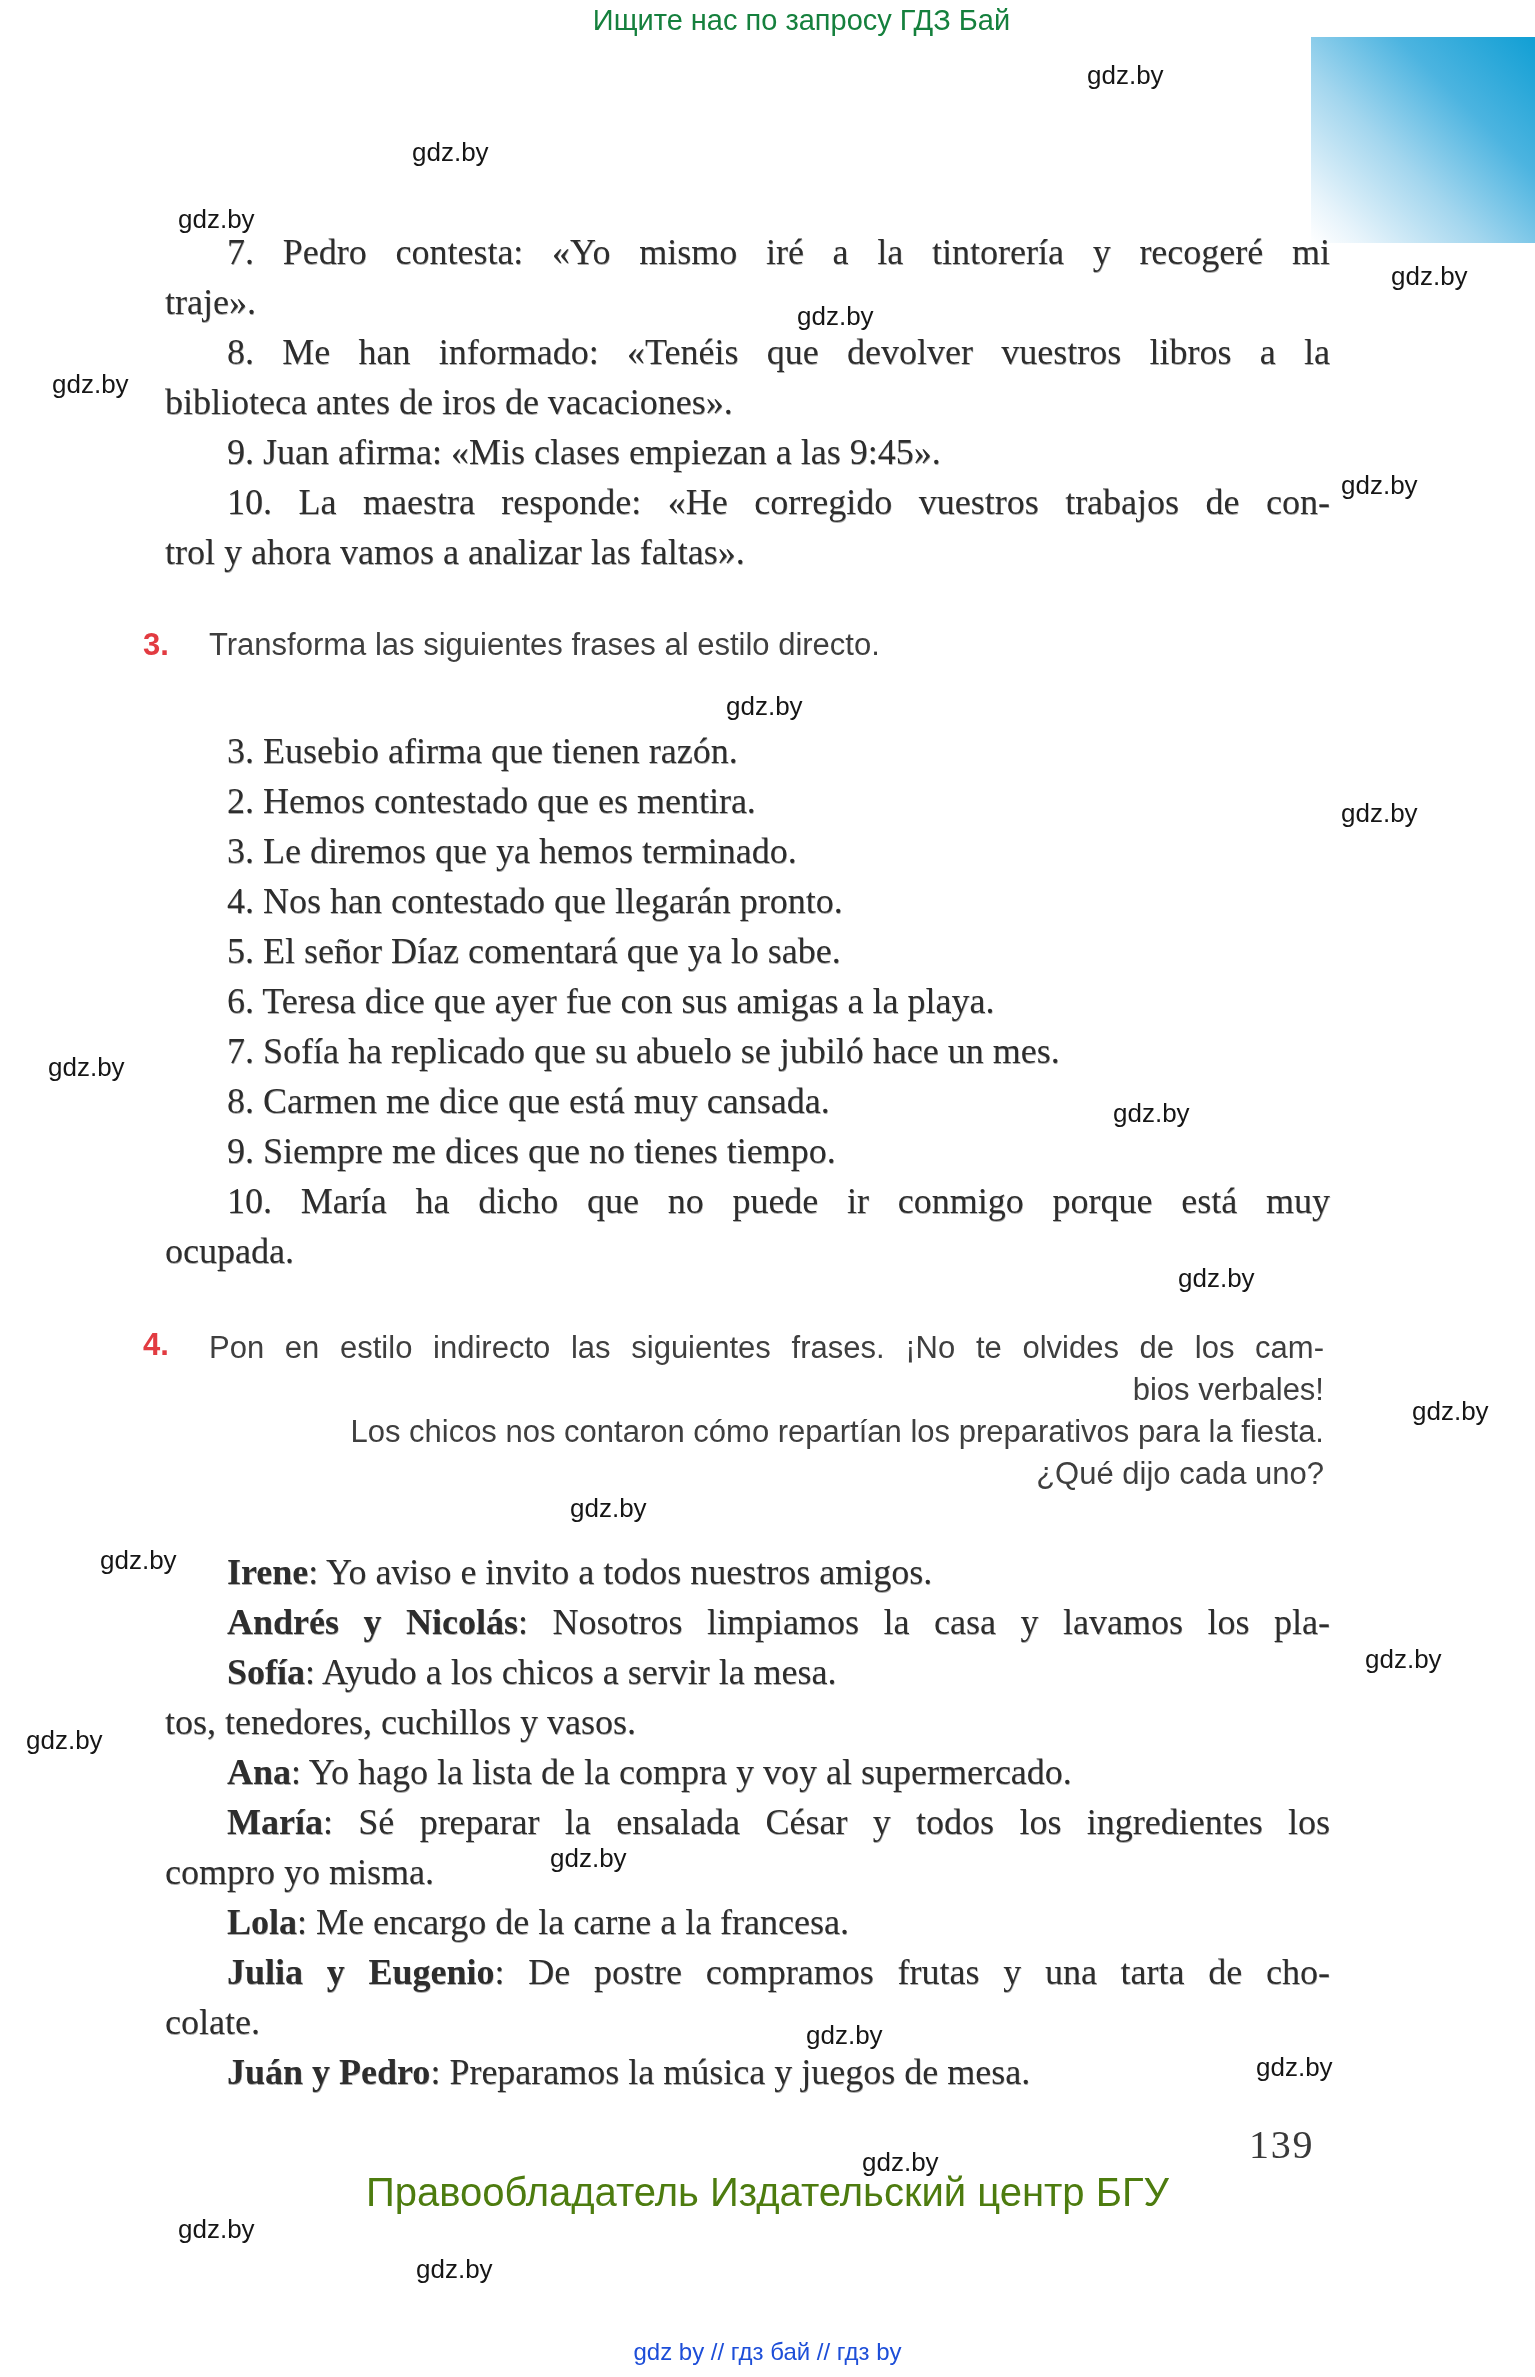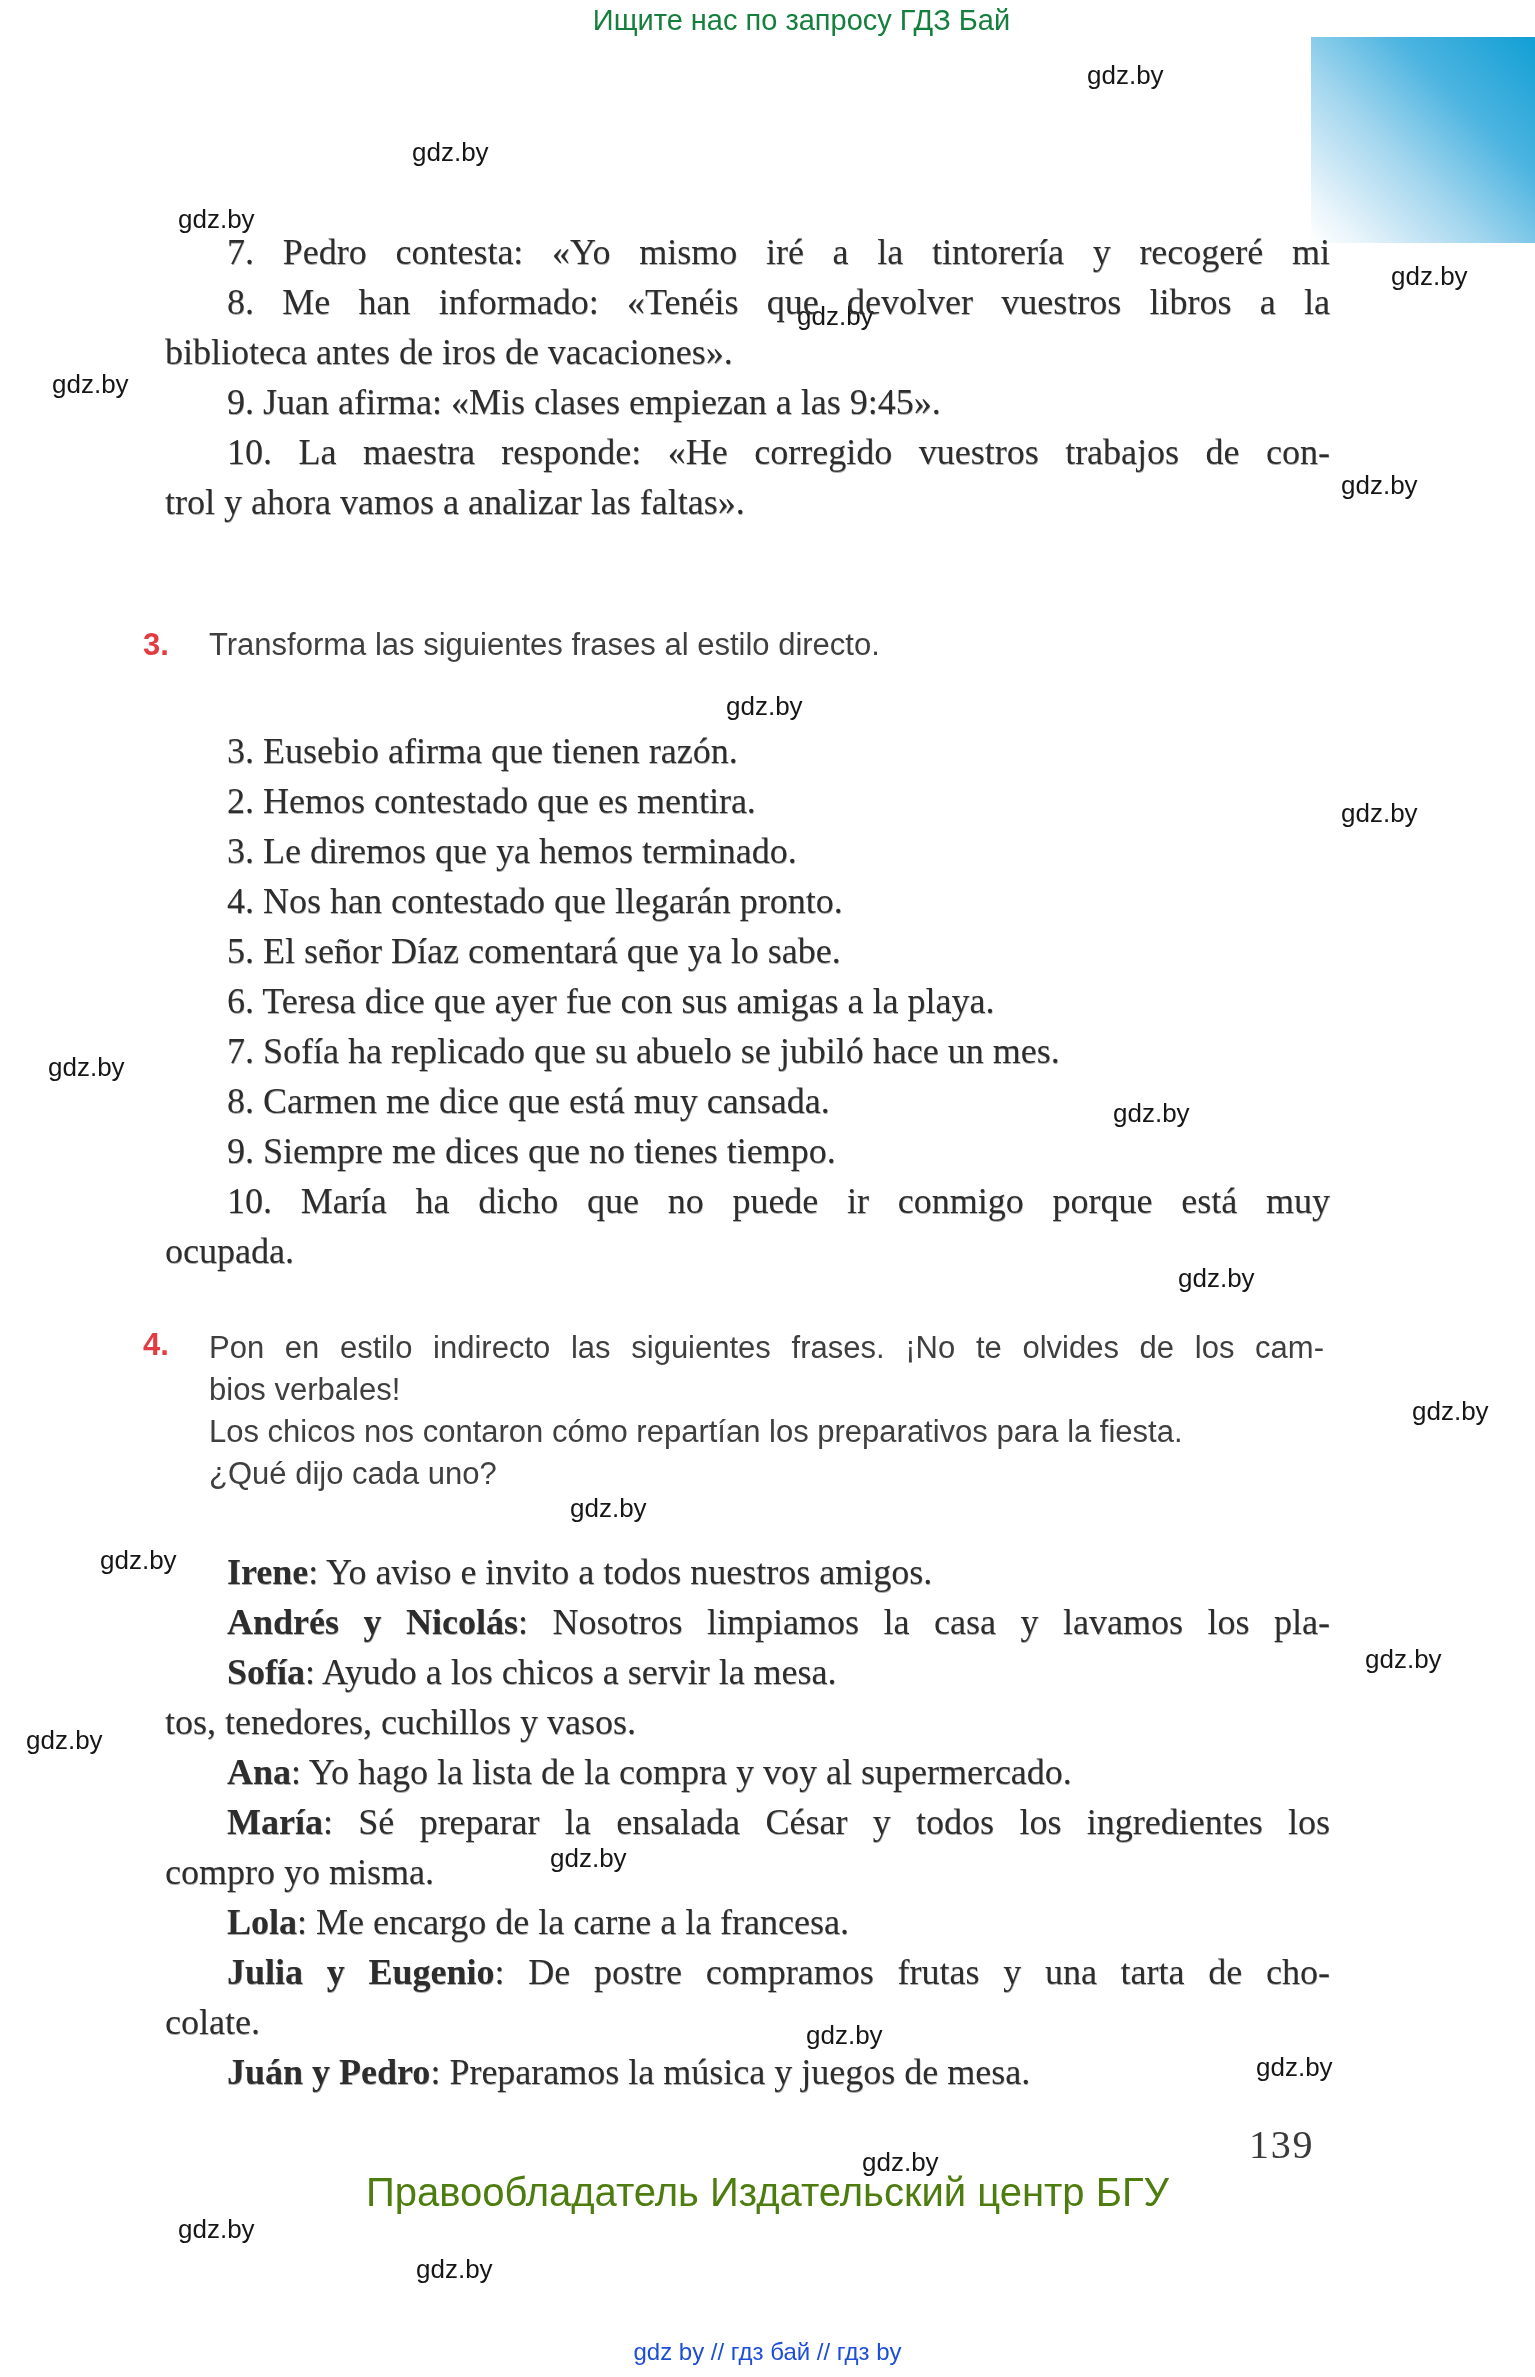--- a/index.html
+++ b/index.html
@@ -27,21 +27,21 @@
   .ind{text-indent:62px;}
   .fill{text-align:justify;text-align-last:justify;}
   .nm{font-weight:bold;font-family:Liberation Serif, serif;}
 
   
   .hdr{position:absolute;left:143px;font-family:"Liberation Sans",sans-serif;
       color:#3f3f3f;font-size:31px;}
   .hdr .num{color:#e23b41;font-weight:bold;display:inline-block;width:66px;}
   .hdr4{width:1181px;padding-left:66px;box-sizing:border-box;}
   .hdr4 .num{position:absolute;left:0;top:0;width:66px;}
-  .hline{font-size:31px;line-height:42px;height:42px;text-align:left;}
+  .hline{font-size:31px;line-height:42px;height:42px;text-align:right;}
 
   .pagenum{position:absolute;left:1249px;top:2121px;font-size:40px;color:#3a3a3a;
       font-family:"Liberation Serif",serif;letter-spacing:1.7px;}
 
   .copyright{position:absolute;left:0;top:2170px;width:100%;text-align:center;
       font-family:"Liberation Sans",sans-serif;font-size:40px;color:#4d7c0f;}
 
   .footer{position:absolute;left:0;top:2338px;width:100%;text-align:center;
       font-family:"Liberation Sans",sans-serif;font-size:24px;color:#1d4ed8;}
 </style>
@@ -75,20 +75,21 @@
       <div class="wm" style="left: 550px; top: 1845px;">gdz.by</div>
       <div class="wm" style="left: 806px; top: 2022px;">gdz.by</div>
       <div class="wm" style="left: 1256px; top: 2054px;">gdz.by</div>
       <div class="wm" style="left: 862px; top: 2149px;">gdz.by</div>
       <div class="wm" style="left: 178px; top: 2216px;">gdz.by</div>
       <div class="wm" style="left: 416px; top: 2256px;">gdz.by</div>
     </div>
 
   <div class="body-block" style="top:227px;">
     <div class="line ind fill">7. Pedro contesta: «Yo mismo iré a la tintorería y recogeré mi</div>
+    <div class="line">traje».</div>
     <div class="line ind fill">8. Me han informado: «Tenéis que devolver vuestros libros a la</div>
     <div class="line">biblioteca antes de iros de vacaciones».</div>
     <div class="line ind">9. Juan afirma: «Mis clases empiezan a las 9:45».</div>
     <div class="line ind fill">10. La maestra responde: «He corregido vuestros trabajos de con-</div>
     <div class="line">trol y ahora vamos a analizar las faltas».</div>
   </div>
 
   <div class="hdr" style="top:627px;">
     <span class="num">3.</span><span>Transforma las siguientes frases al estilo directo.</span>
   </div>

